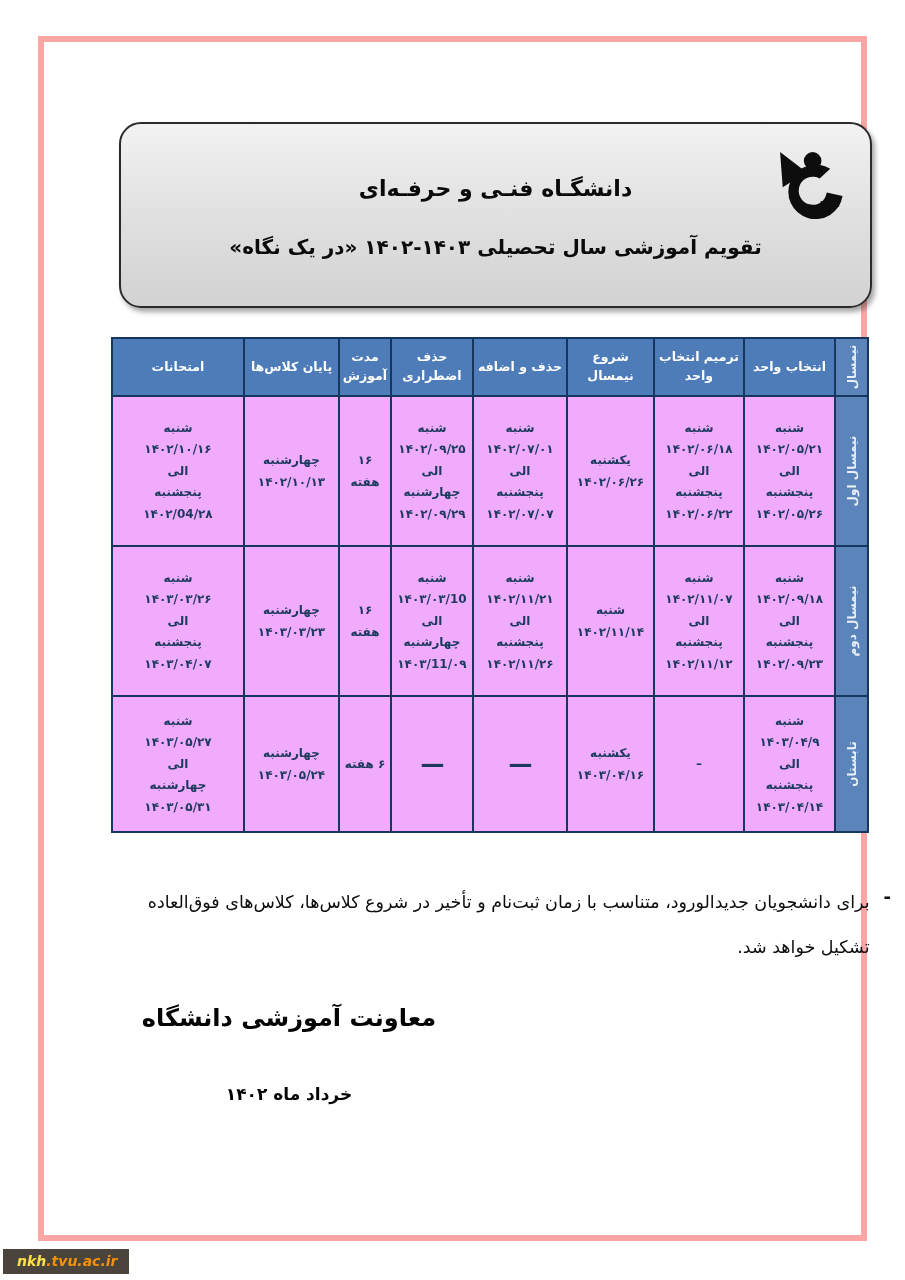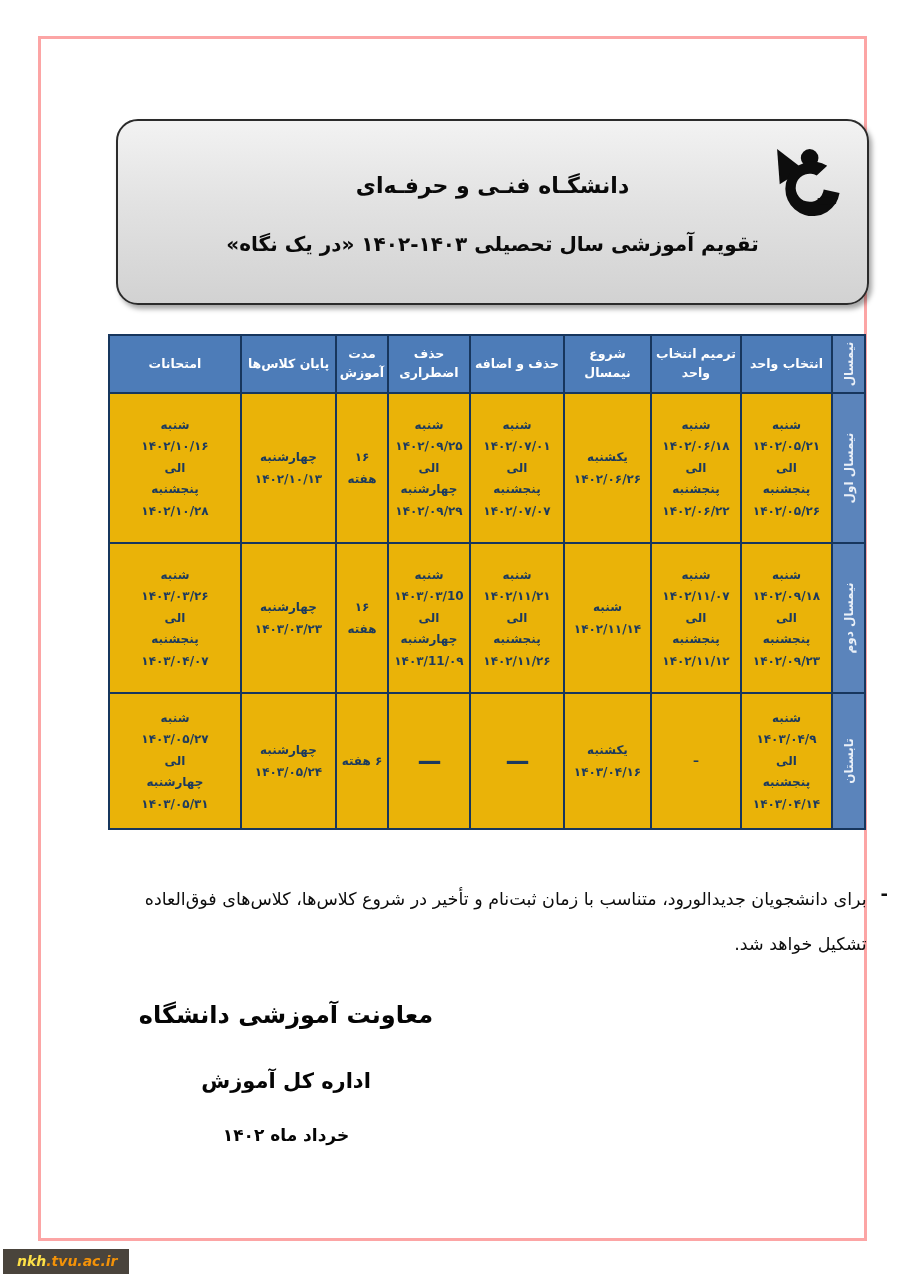--- a/index.html
+++ b/index.html
@@ -5,21 +5,21 @@
   * { margin:0; padding:0; box-sizing:border-box; }
   html,body { background:#ffffff; }
   body {
     width:905px; height:1280px; position:relative; overflow:hidden;
     font-family:"DejaVu Sans", sans-serif;
     direction:rtl;
   }
   
   .page-frame {
     position:absolute; left:38px; top:36px; width:829px; height:1205px;
-    border:3px solid #fca5a5; background:#fff;
+    border:6px solid #fca5a5; background:#fff;
   }
   
   .banner {
     position:absolute; left:75px; top:80px; width:753px; height:186px;
     border:2px solid #2b2b2b; border-radius:22px;
     background:linear-gradient(180deg,#f2f2f2 0%,#e2e2e2 45%,#d2d2d2 100%);
     box-shadow:3px 4px 5px rgba(0,0,0,0.35);
   }
   .banner .logo {
     position:absolute; right:16px; top:8px; width:88px; height:100px;
@@ -42,42 +42,42 @@
     overflow:hidden;
   }
   table.cal thead th {
     background:#4d7cb8; color:#ffffff; font-size:12.5px; font-weight:bold;
     height:58px; padding:2px 3px; line-height:1.5;
   }
   table.cal th.sem-col {
     background:#5b84bb; color:#eaf0f8; position:relative; width:33px;
   }
   table.cal td {
-    background:#eab308; color:#1c3a5e; font-size:12px; font-weight:bold;
+    background:#f0abfc; color:#1c3a5e; font-size:12px; font-weight:bold;
     padding:6px 2px;
   }
   table.cal td div { line-height:1.55; margin:3px 0; }
   table.cal td div.long-dash { font-size:24px; line-height:1; letter-spacing:-1px; }
   tr.r1 td, tr.r1 th { height:150px; }
   tr.r2 td, tr.r2 th { height:150px; }
   tr.r3 td, tr.r3 th { height:136px; }
   .vertical {
     position:absolute; inset:0; display:flex; align-items:center; justify-content:center;
     transform:rotate(-90deg); white-space:nowrap; font-size:12px; font-weight:bold;
   }
   
   .note {
     position:absolute; left:75px; top:838px; width:772px;
     display:flex; gap:14px; color:#0d0d0d;
   }
   .note .dash { font-size:18px; font-weight:bold; padding-top:6px; }
   .note .note-text { font-size:17.5px; line-height:2.55; }
   
   .signature { position:absolute; left:60px; top:962px; width:370px; text-align:center; color:#050505; }
-  .sig-1 { font-size:24px; font-weight:bold; margin-bottom:40px; }
+  .sig-1 { font-size:24px; font-weight:bold; margin-bottom:52px; }
   .sig-2 { font-size:21px; font-weight:bold; margin-bottom:32px; }
   .sig-3 { font-size:17px; font-weight:bold; }
   
   .watermark {
     position:absolute; left:3px; top:1249px; background:#4a443c;
     padding:4px 12px 5px 14px; font-style:italic; font-weight:bold; font-size:14px;
     direction:ltr;
   }
   .wm-prefix { color:#fde047; }
   .wm-suffix { color:#f39208; }
@@ -171,21 +171,21 @@
             </td>
             <td>
               <div>چهارشنبه</div>
               <div>۱۴۰۲/۱۰/۱۳</div>
             </td>
             <td>
               <div>شنبه</div>
               <div>۱۴۰۲/۱۰/۱۶</div>
               <div>الی</div>
               <div>پنجشنبه</div>
-              <div>۱۴۰۲/۱۰/۲۸</div>
+              <div>۱۴۰۲/04/۲۸</div>
             </td>
           </tr>
           <tr class="r2">
             <th class="sem-col">
               <span class="vertical">نیمسال دوم</span>
             </th>
             <td>
               <div>شنبه</div>
               <div>۱۴۰۲/۰۹/۱۸</div>
               <div>الی</div>
@@ -276,21 +276,20 @@
     </table>
   </div>
 
   <div class="note">
     <span class="dash">-</span>
     <span class="note-text">برای دانشجویان جدیدالورود، متناسب با زمان ثبت‌نام و تأخیر در شروع کلاس‌ها، کلاس‌های فوق‌العاده تشکیل خواهد شد.</span>
   </div>
 
   <div class="signature">
     <div class="sig-1">معاونت آموزشی دانشگاه</div>
-    <div class="sig-2">اداره کل آموزش</div>
     <div class="sig-3">خرداد ماه ۱۴۰۲</div>
   </div>
 
 </div>
 
 <div class="watermark">
   <span class="wm-prefix">nkh</span><span class="wm-suffix">.tvu.ac.ir</span>
 </div>
 
 </body></html>

